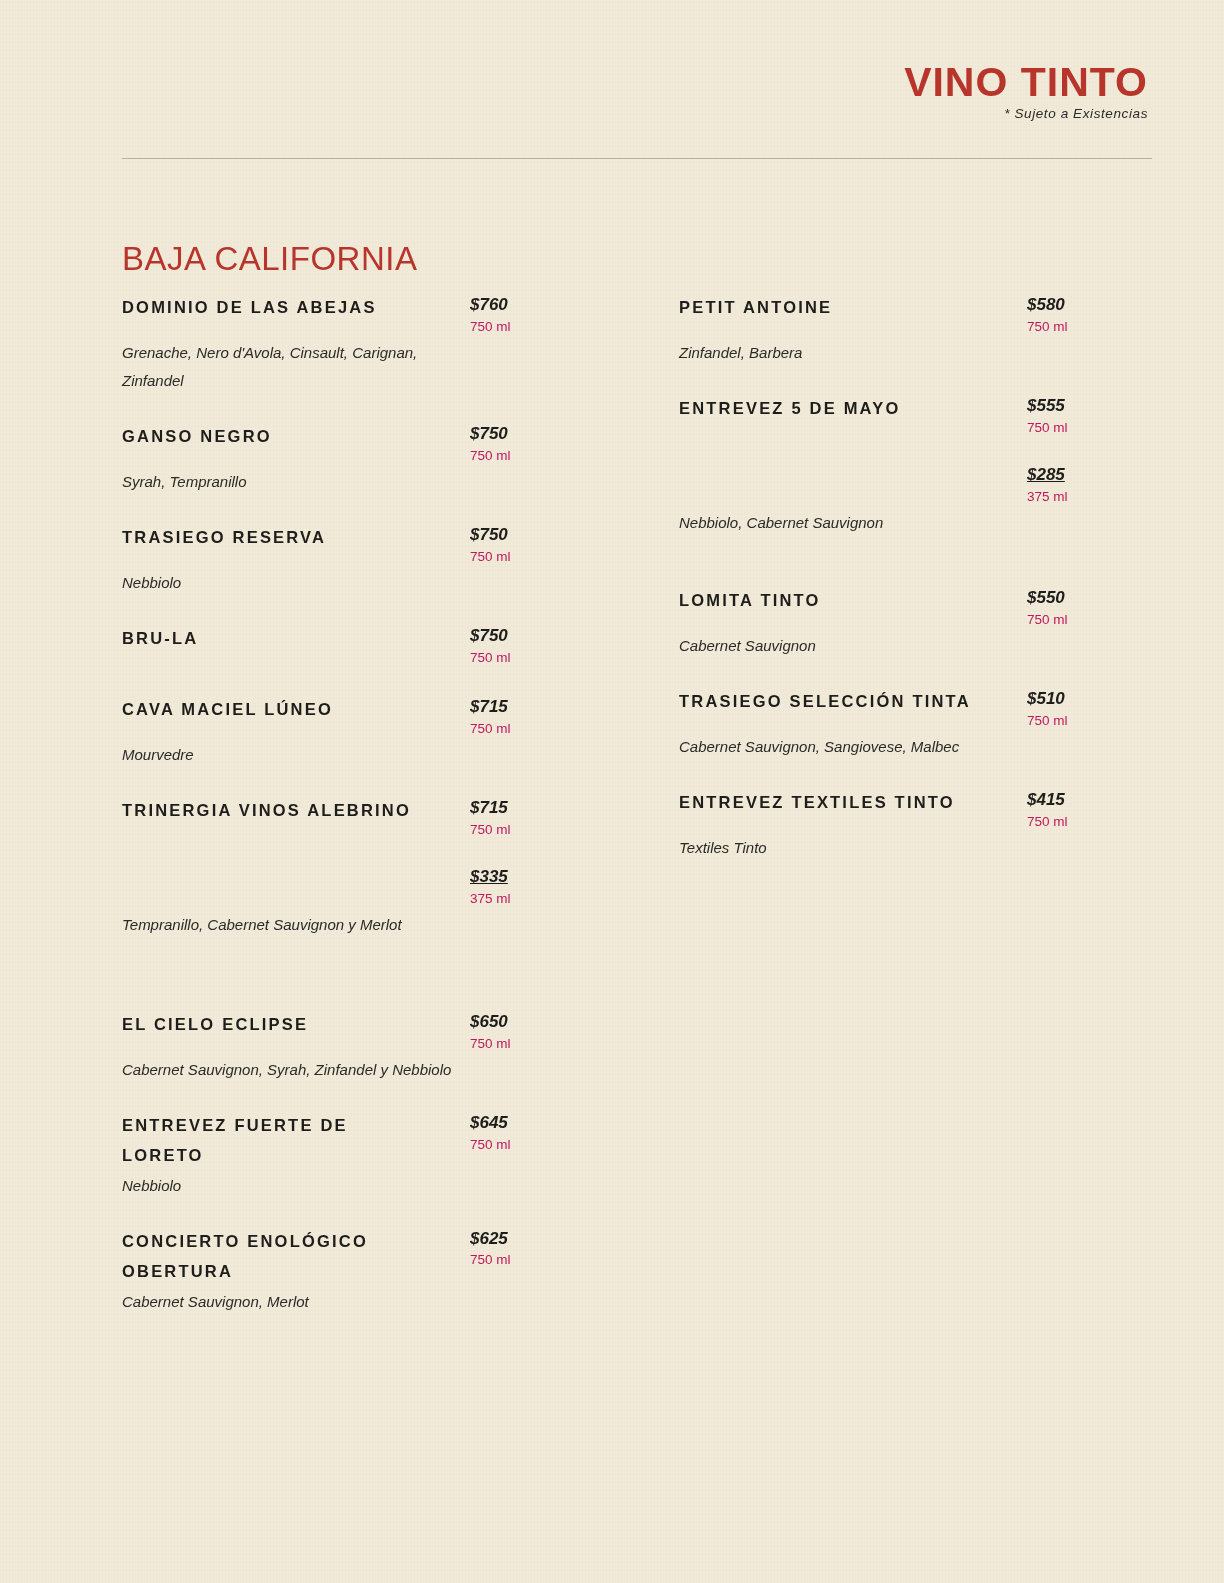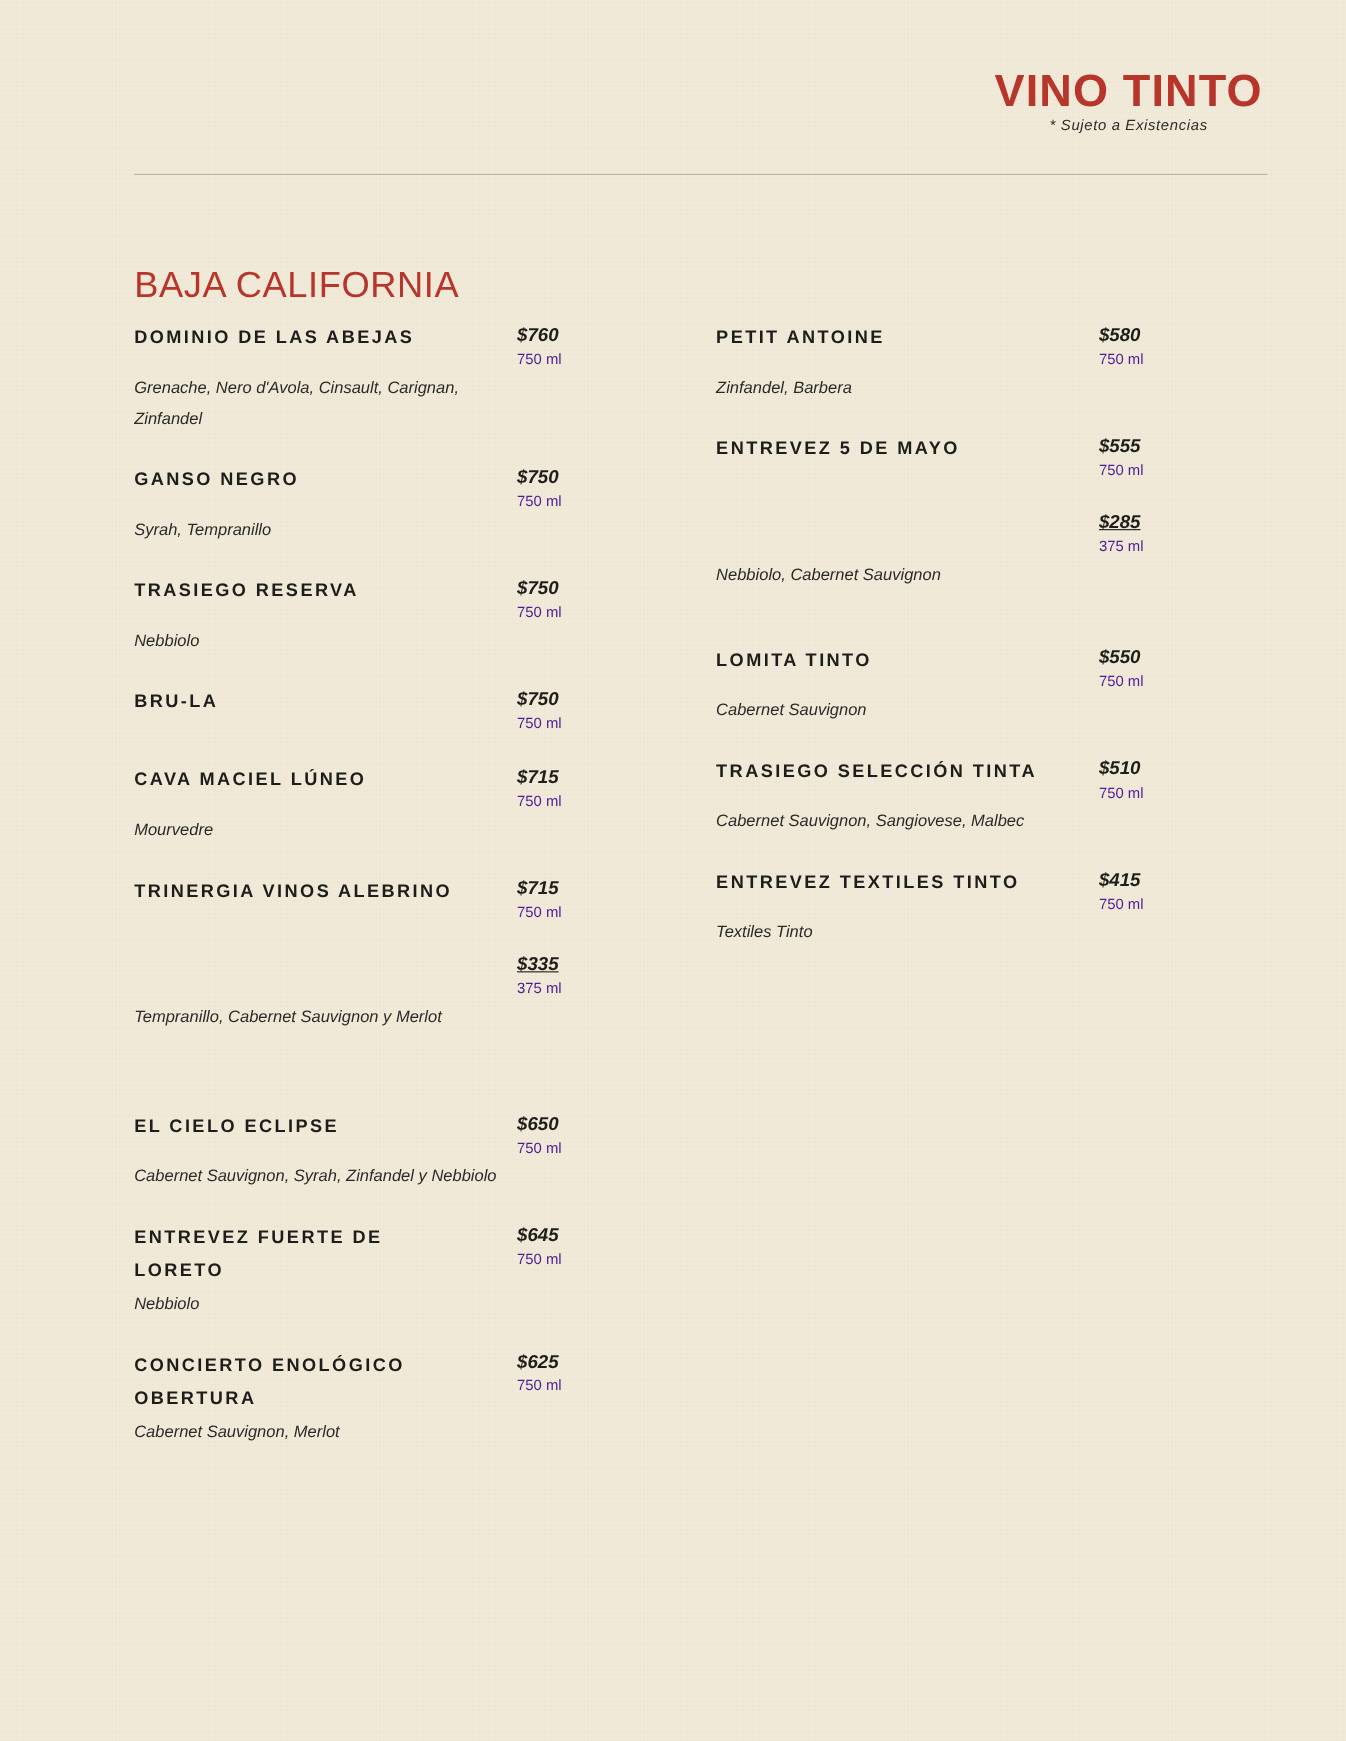--- a/index.html
+++ b/index.html
@@ -29,21 +29,21 @@
     position: relative;
     width: 1224px;
     height: 1583px;
   }
 
   
   .header {
     position: absolute;
     top: 62px;
     right: 76px;
-    text-align: center;
+    text-align: right;
   }
   .header-title {
     font-size: 41px;
     font-weight: bold;
     letter-spacing: 1px;
     color: #b7352b;
     line-height: 1;
   }
   .header-note {
     font-size: 13.5px;
@@ -72,21 +72,21 @@
     font-weight: normal;
   }
 
   
   .columns {
     position: absolute;
     top: 292px;
     left: 122px;
     width: 1030px;
     display: flex;
-    gap: 89px;
+    gap: 117px;
   }
   .column {
     width: 440px;
   }
 
   .entry {
     margin-bottom: 26px;
   }
   .entry-row {
     display: flex;
@@ -110,21 +110,21 @@
   .price {
     font-size: 17px;
     font-weight: bold;
     font-style: italic;
     color: #1d1d1b;
     line-height: 1.35;
     white-space: nowrap;
   }
   .volume {
     font-size: 13.5px;
-    color: #4c1d95;
+    color: #be185d;
     line-height: 1.5;
     white-space: nowrap;
   }
   .price-extra {
     margin-top: 26px;
     text-decoration: underline;
   }
   .entry-desc {
     font-size: 15px;
     font-style: italic;

